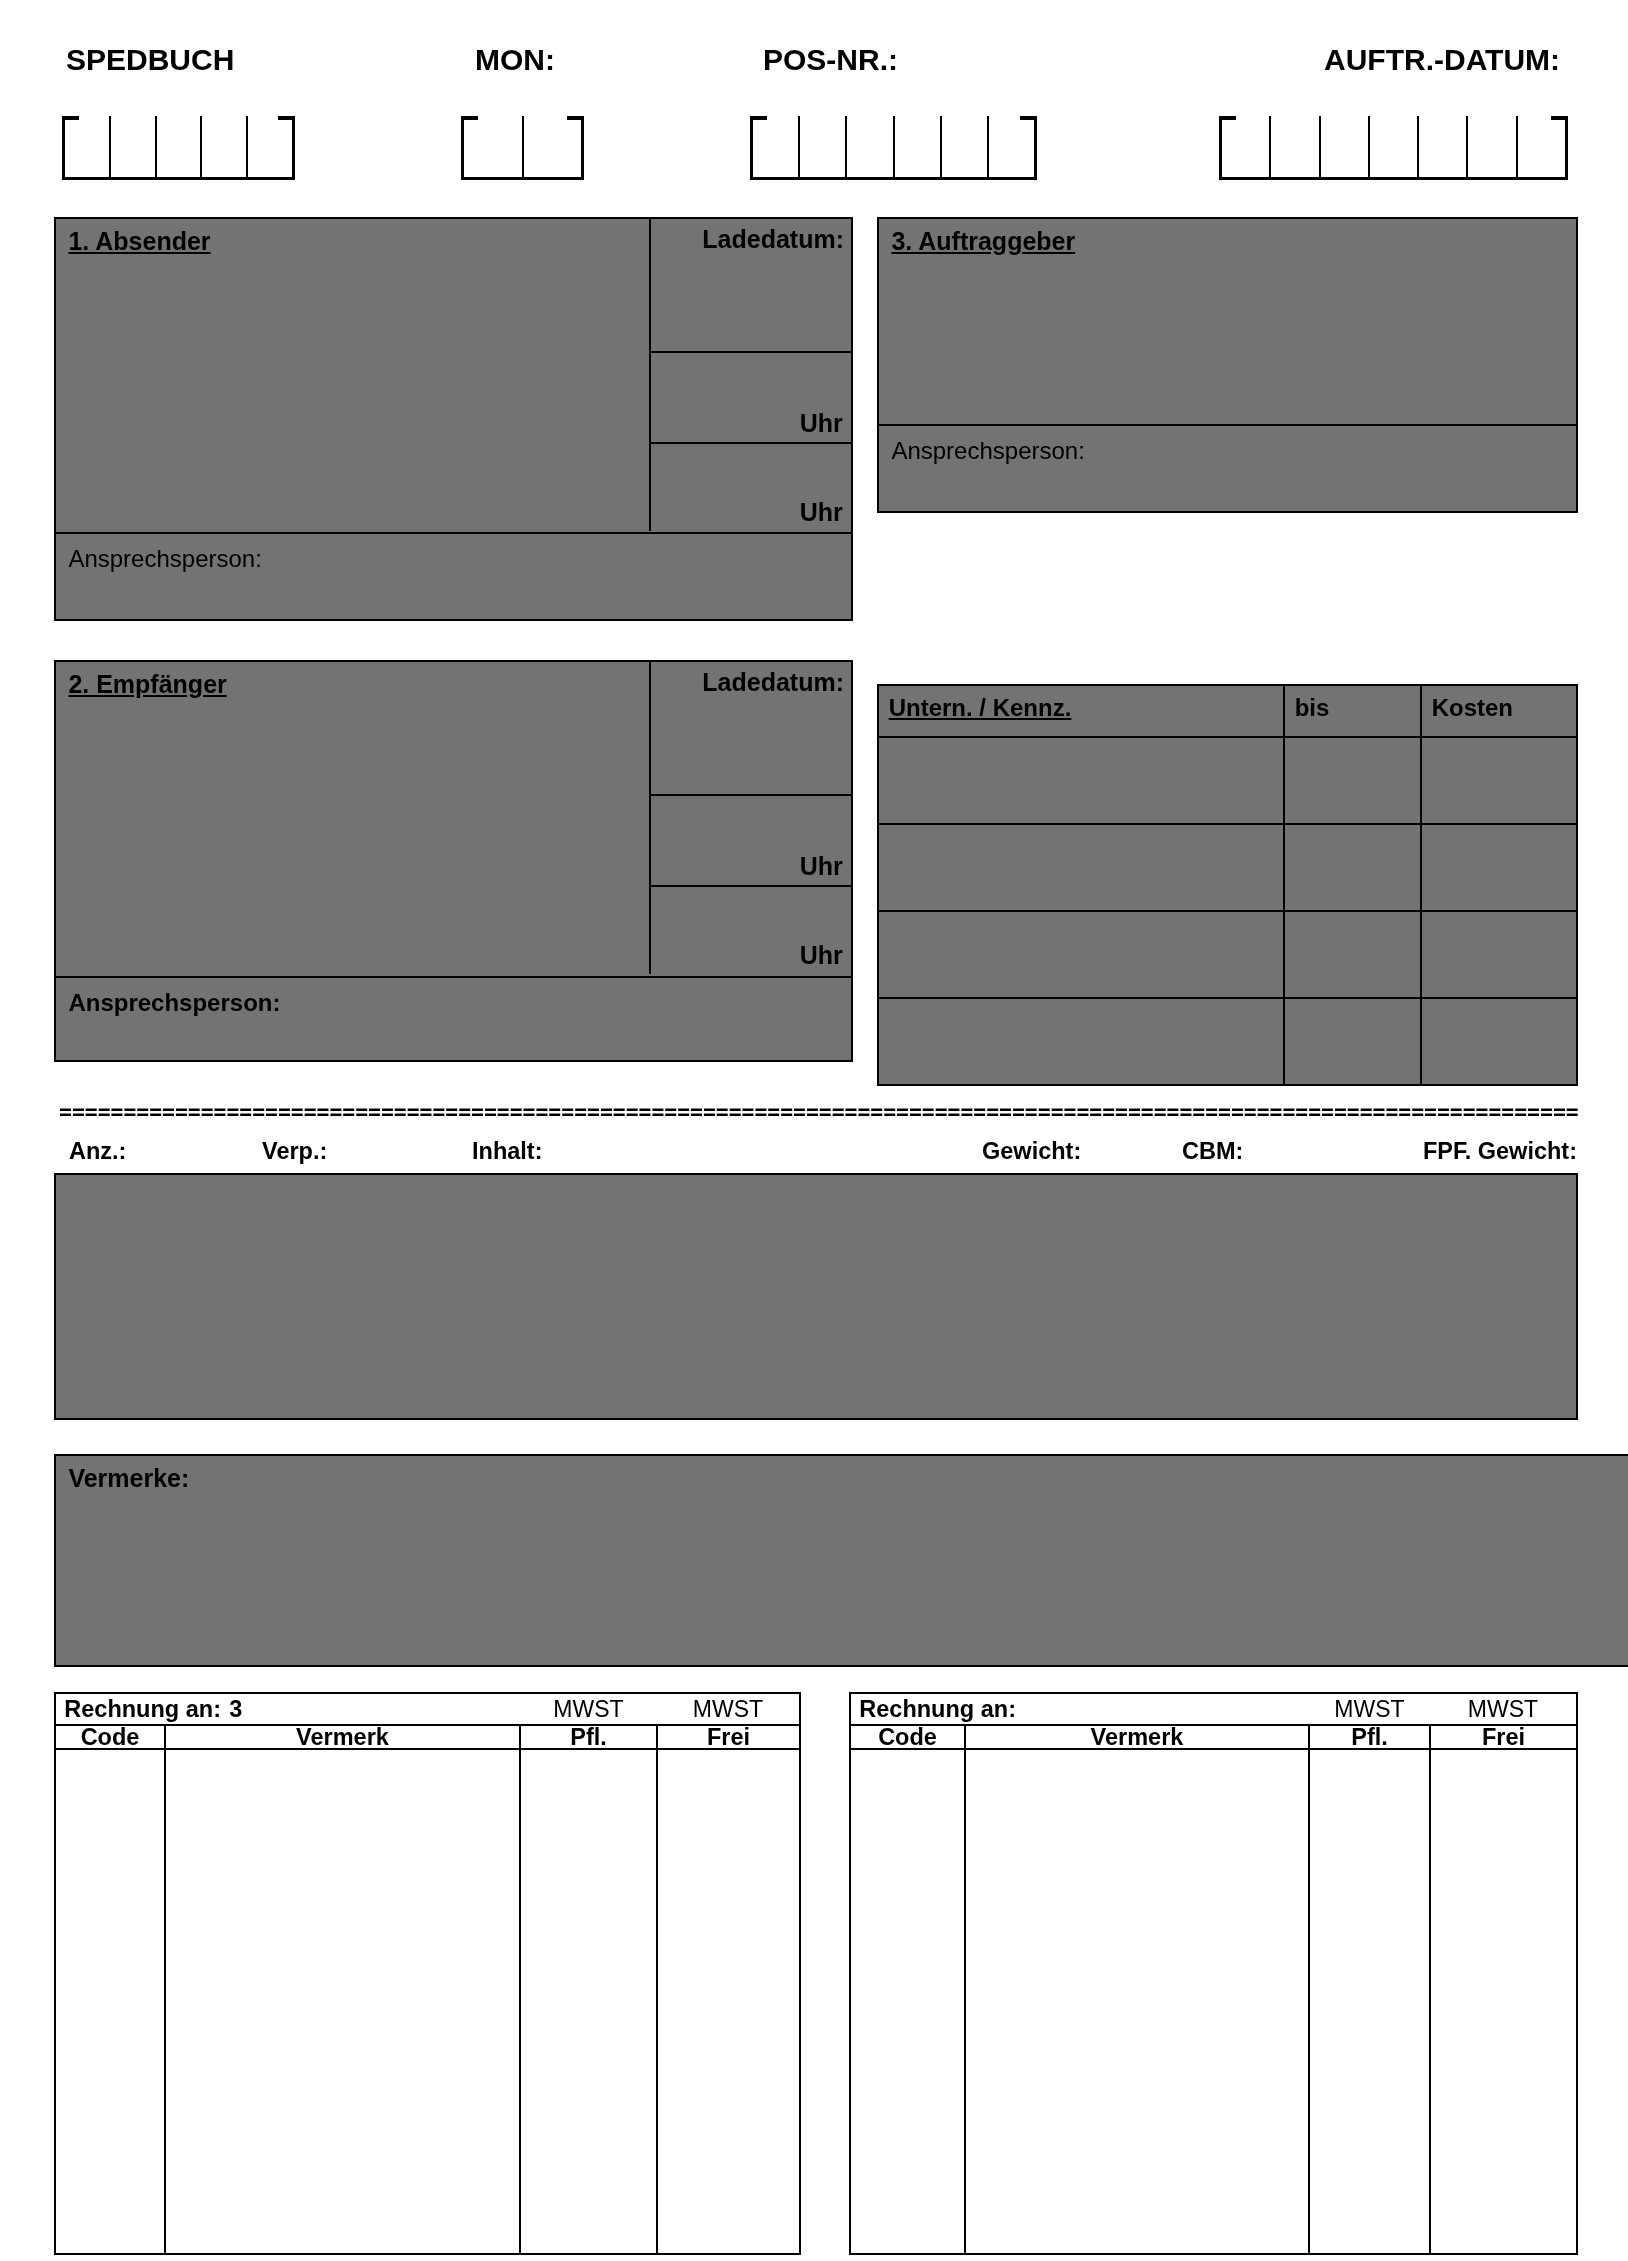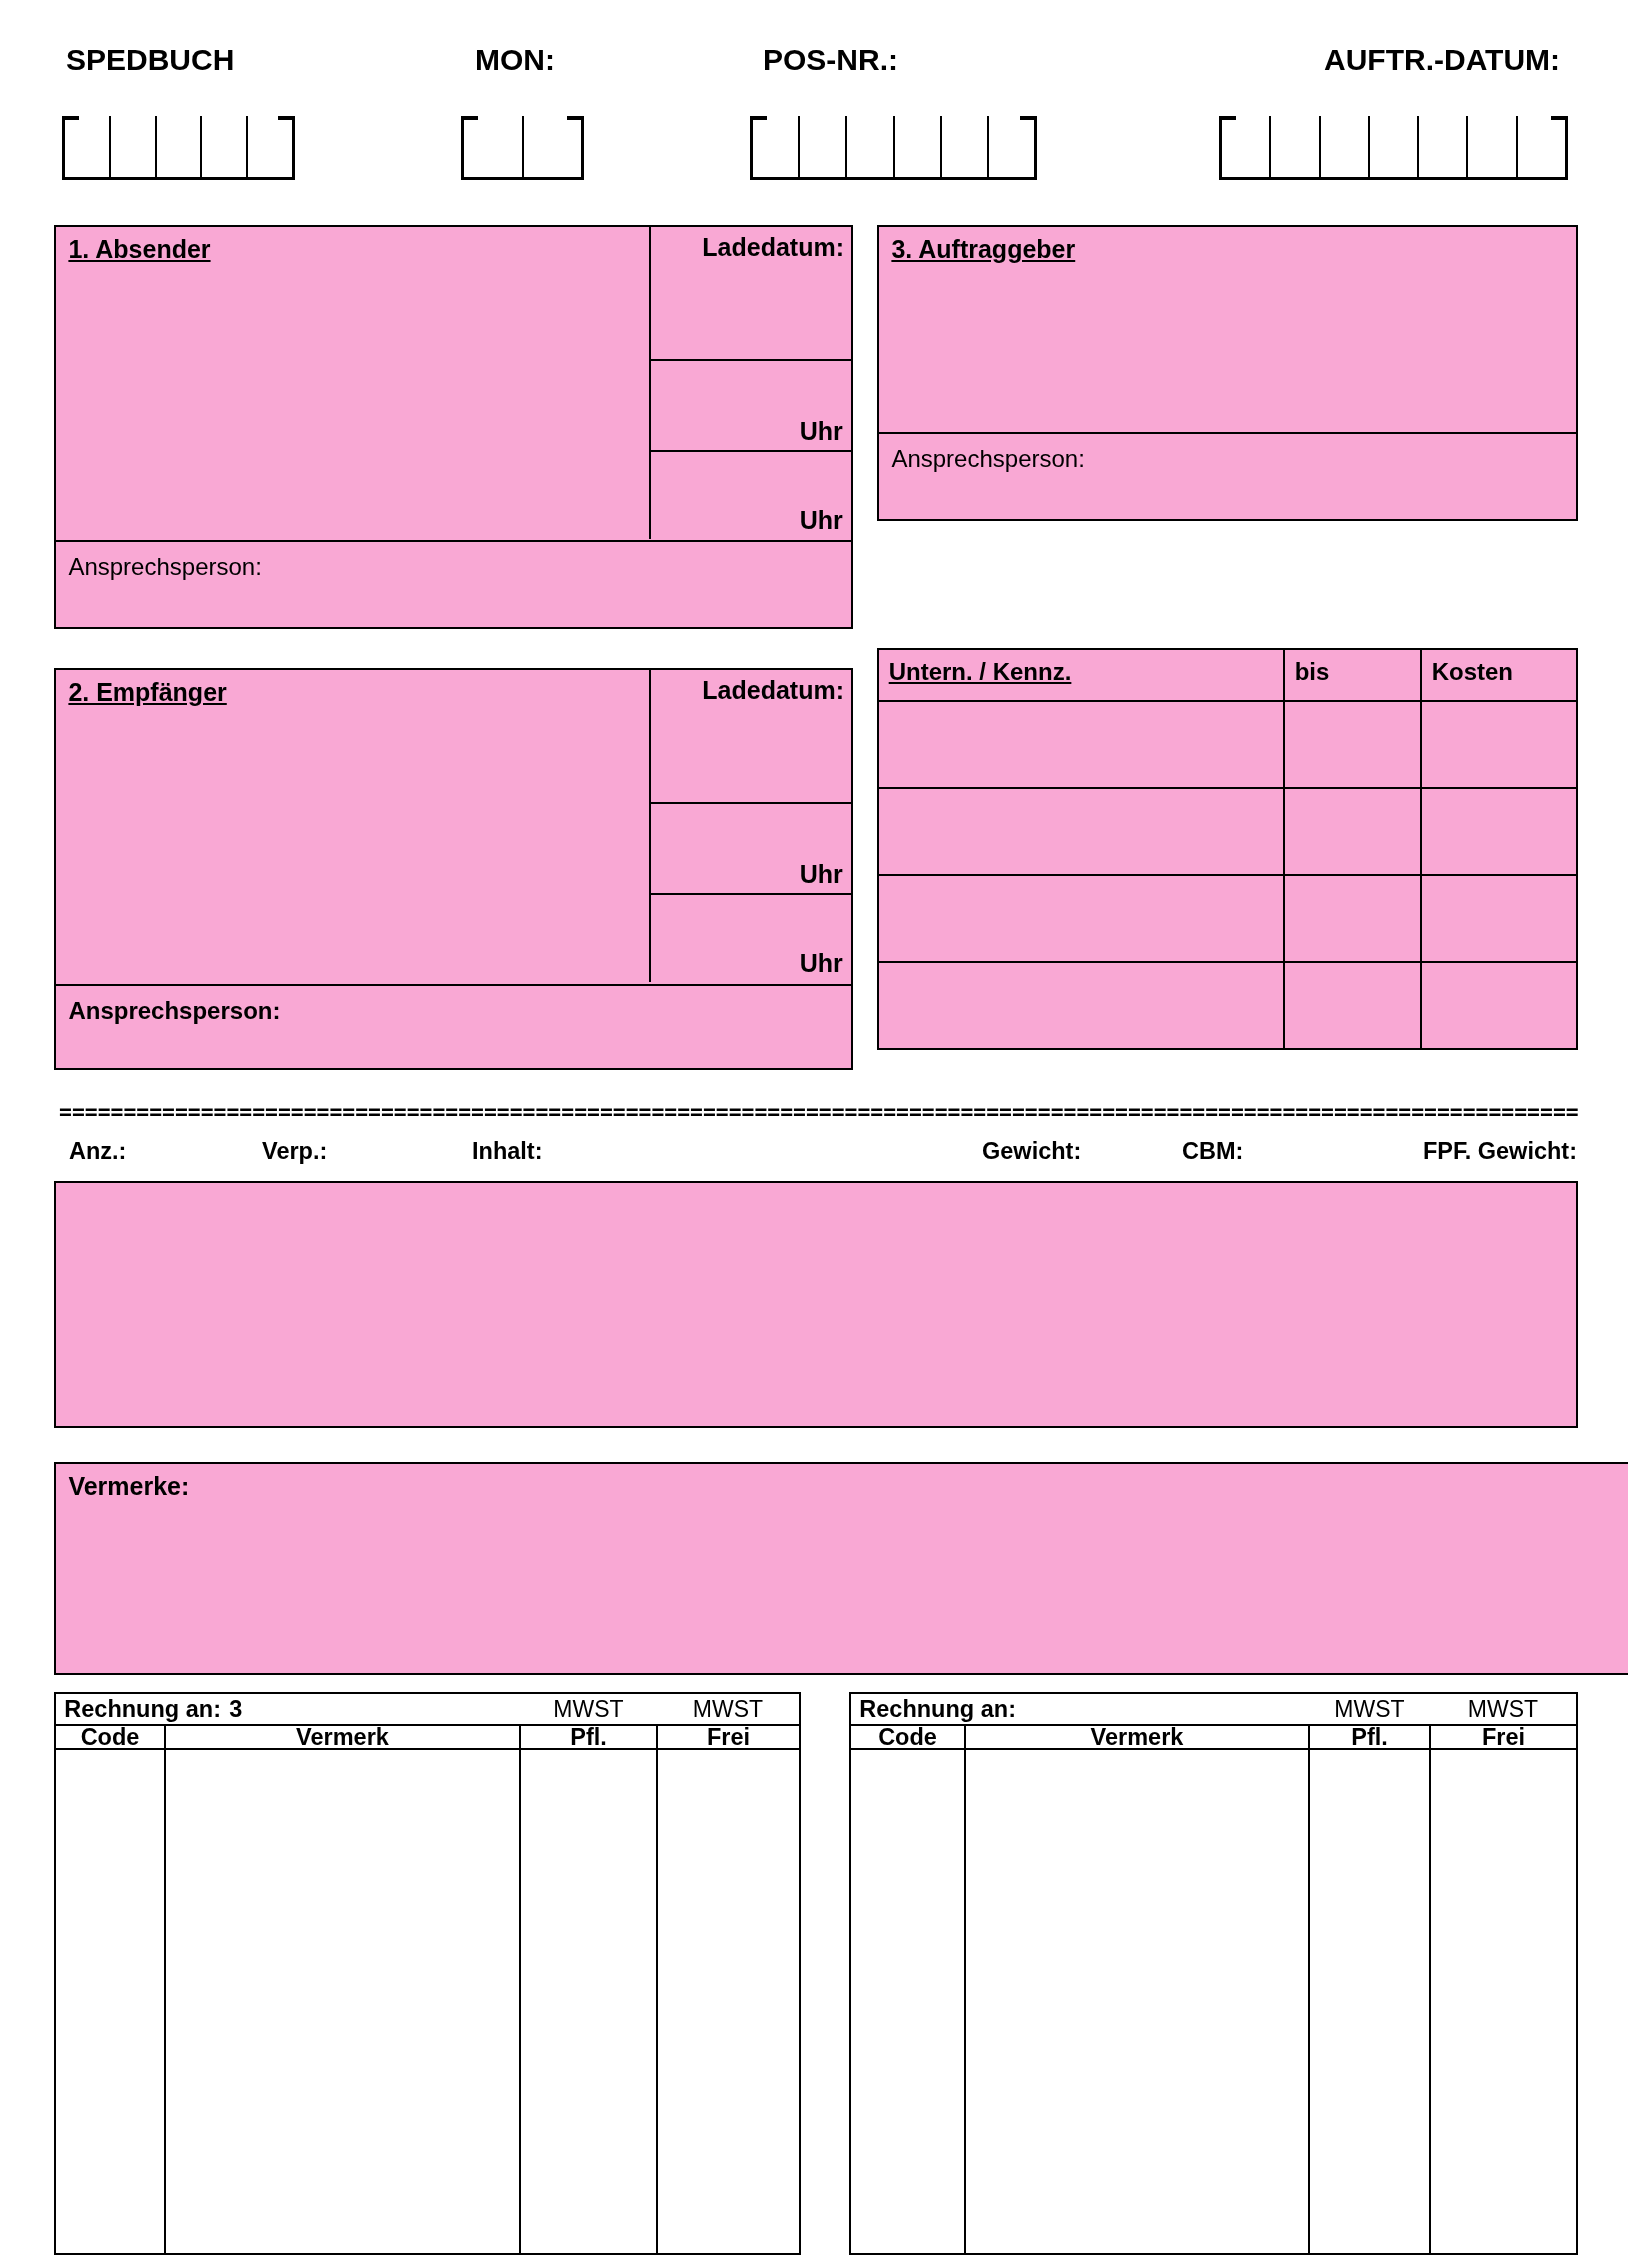--- a/index.html
+++ b/index.html
@@ -22,25 +22,25 @@
   .comb::before { left: 0; }
   .comb::after { right: 0; }
   .comb-cell { flex: 1; border-right: 2.1px solid #000; }
   .comb-cell:last-child { border-right: none; }
   #comb-spedbuch { left: 62px;  width: 233px; }
   #comb-mon      { left: 461px; width: 123px; }
   #comb-pos      { left: 750px; width: 287px; }
   #comb-datum    { left: 1219px; width: 349px; }
 
   
-  .box { position: absolute; border: 2.8px solid #000; background: #f9a8d4; margin-top: 8px; }
+  .box { position: absolute; border: 2.8px solid #000; background: #737373; }
   #box-absender     { left: 54px;   top: 217px; width: 799px; height: 404px; }
   #box-auftraggeber { left: 877px; top: 217px; width: 701px; height: 296px; }
   #box-empfaenger   { left: 54px;   top: 660px; width: 799px; height: 402px; }
-  #box-untern       { left: 877px; top: 640px; width: 701px; height: 402px; display: flex; flex-direction: column; }
+  #box-untern       { left: 877px; top: 684px; width: 701px; height: 402px; display: flex; flex-direction: column; }
 
   .box-title { position: absolute; top: 8.3px; left: 12.4px; font-size: 25px; font-weight: 700; text-decoration: underline; white-space: nowrap; }
 
   .ld-col { position: absolute; top: 0; right: 0; width: 202px; height: 312px; border-left: 2.1px solid #000; }
   .ld-row1 { height: 134px; border-bottom: 2.1px solid #000; text-align: right; padding: 5.5px 7px 0 0; font-size: 25px; font-weight: 700; }
   .ld-row2 { height: 91px; border-bottom: 2.1px solid #000; display: flex; align-items: flex-end; justify-content: flex-end; padding: 0 8.3px 4.1px 0; font-size: 25px; font-weight: 700; }
   .ld-row3 { height: 87px; display: flex; align-items: flex-end; justify-content: flex-end; padding: 0 8.3px 4.1px 0; font-size: 25px; font-weight: 700; }
 
   .contact-row { position: absolute; left: 0; right: 0; bottom: 0; border-top: 2.1px solid #000; padding: 11px 0 0 12.4px; font-size: 24px; }
   #box-absender .contact-row     { height: 87px; font-weight: 400; }

